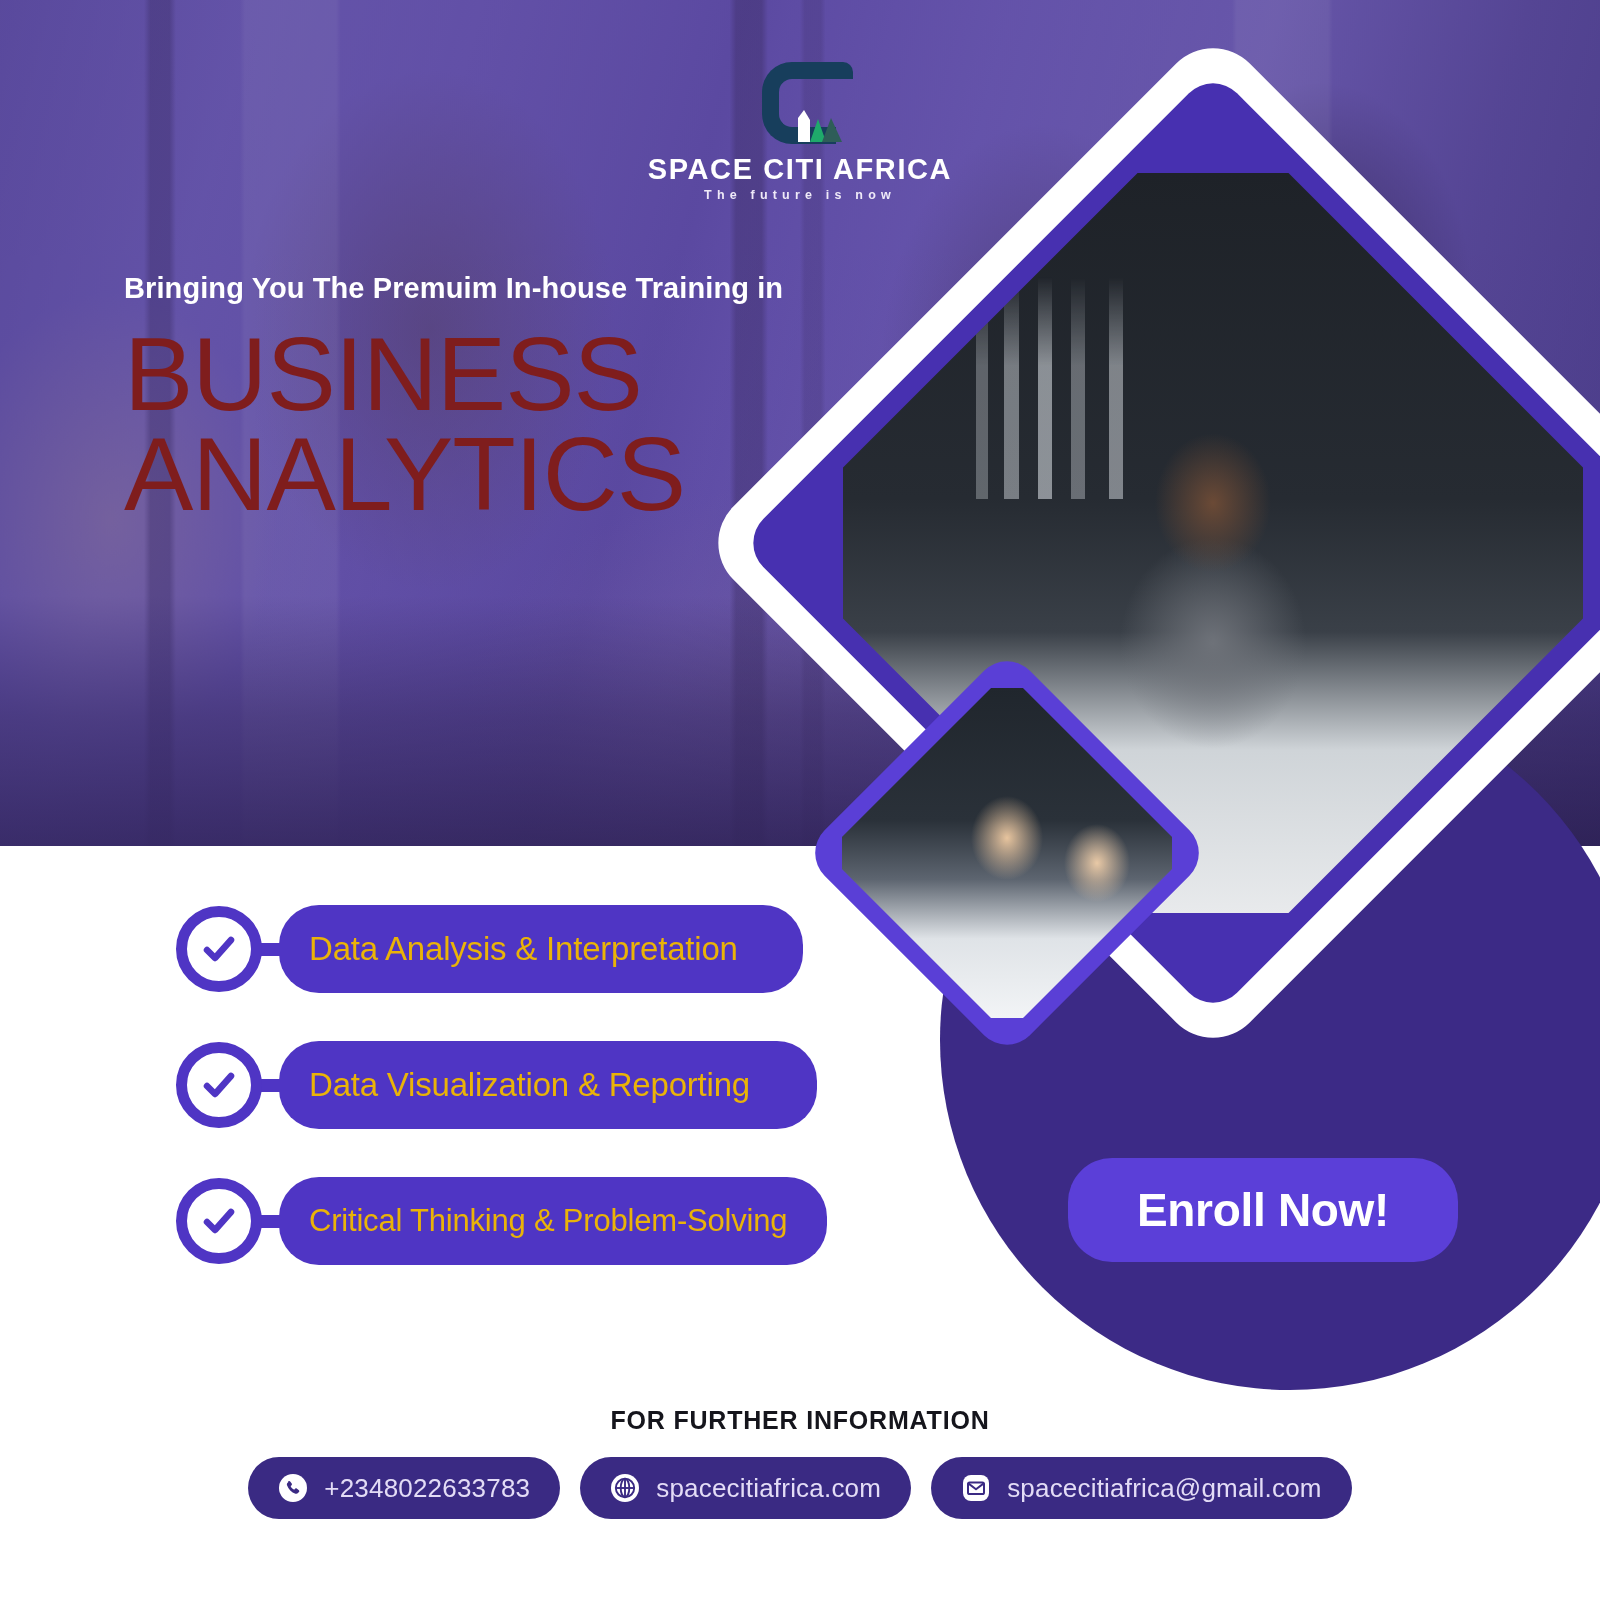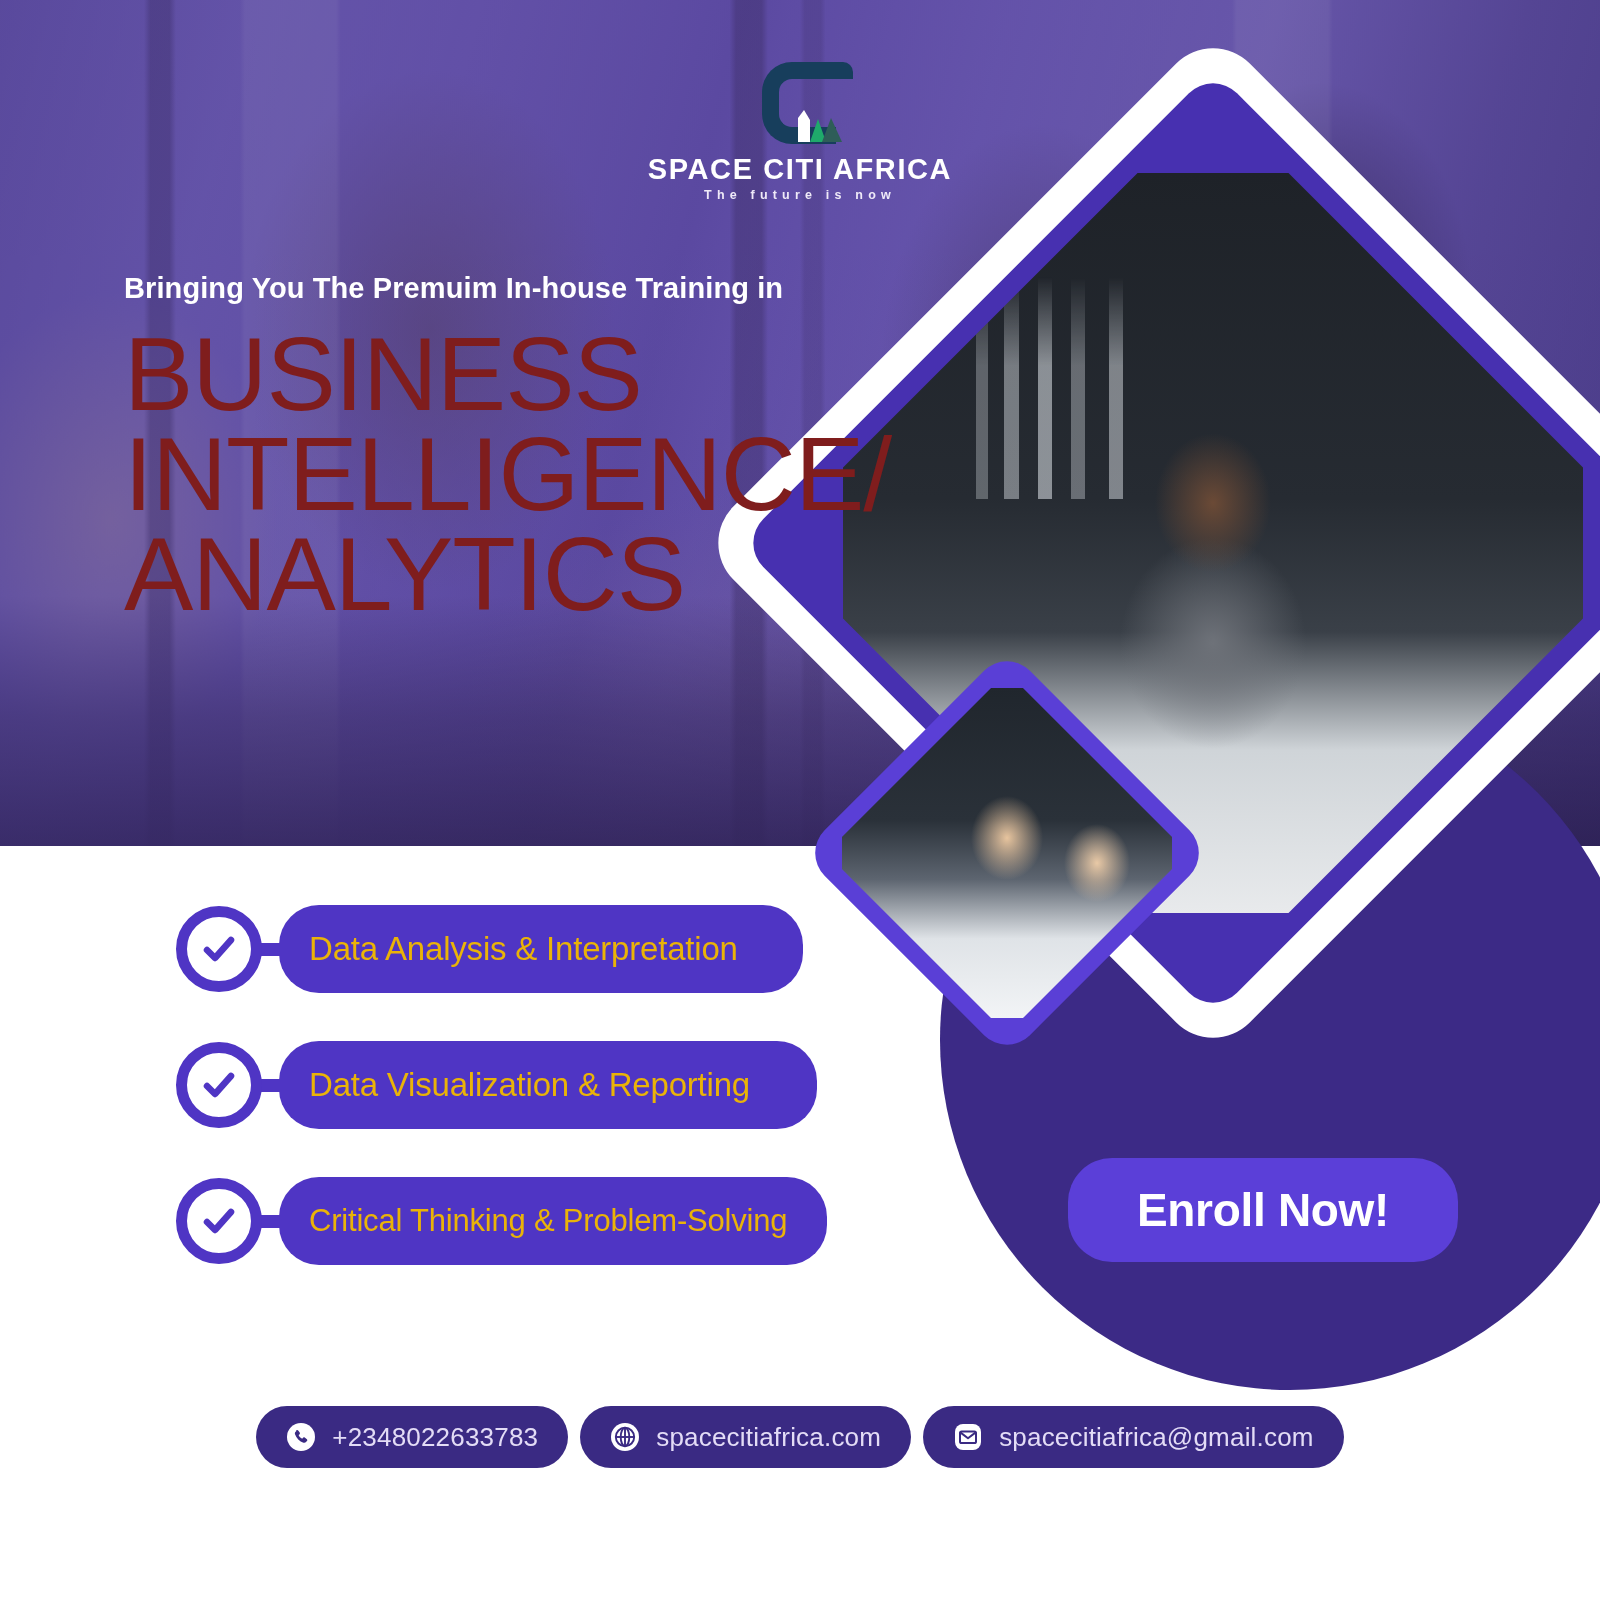--- a/index.html
+++ b/index.html
@@ -322,21 +322,21 @@
     text-align: center;
     font-size: 25px;
     font-weight: 800;
     letter-spacing: 0.8px;
     color: #15151c;
     margin-bottom: 22px;
   }
   .contact-row {
     display: flex;
     justify-content: center;
-    gap: 12px;
+    gap: 20px;
     padding: 0 140px;
     text-align: center;
   }
   .contact-pill {
     height: 62px;
     background: #3a2a83;
     border-radius: 32px;
     display: flex;
     align-items: center;
     gap: 16px;
@@ -373,21 +373,20 @@
       </svg>
     </div>
     <div class="logo-name">SPACE CITI AFRICA</div>
     <div class="logo-tagline">The future is now</div>
   </div>
 
   <div class="headline-block">
     <div class="kicker">Bringing You The Premuim In-house Training in</div>
     <div class="headline">
       <span class="hl-line">BUSINESS</span>
-      <span class="hl-line">INTELLIGENCE/</span>
       <span class="hl-line">ANALYTICS</span>
     </div>
   </div>
 
   <div class="blob"></div>
 
   <div class="diamonds">
     <div class="dmd-big">
       <div class="dmd-big-inner">
         <div class="dmd-big-photo">
@@ -433,20 +432,21 @@
           </svg>
       </div>
       <div class="connector"></div>
       <div class="feature-pill">Critical Thinking &amp; Problem-Solving</div>
     </div>
 
 
   </div>
 
   <div class="footer">
+    <div class="footer-title">FOR FURTHER INFORMATION</div>
     <div class="contact-row">
 
       <div class="contact-pill">
         <span class="cicon">
           <svg width="30" height="30" viewBox="0 0 30 30">
             <circle cx="15" cy="15" r="14" fill="#ffffff"></circle>
             <path d="M10.2 8.4c.7-.6 1.7-.5 2.2.3l1.3 1.9c.4.6.3 1.4-.3 1.9l-.8.6c.6 1.6 2 3 3.6 3.6l.6-.8c.5-.6 1.3-.7 1.9-.3l1.9 1.3c.8.5.9 1.5.3 2.2l-.9 1c-.6.7-1.6.9-2.5.6-4-1.4-7.1-4.5-8.5-8.5-.3-.9-.1-1.9.6-2.5l.6-.5z" fill="#3a2a83"></path>
           </svg>
         </span>
         <span>+2348022633783</span>

